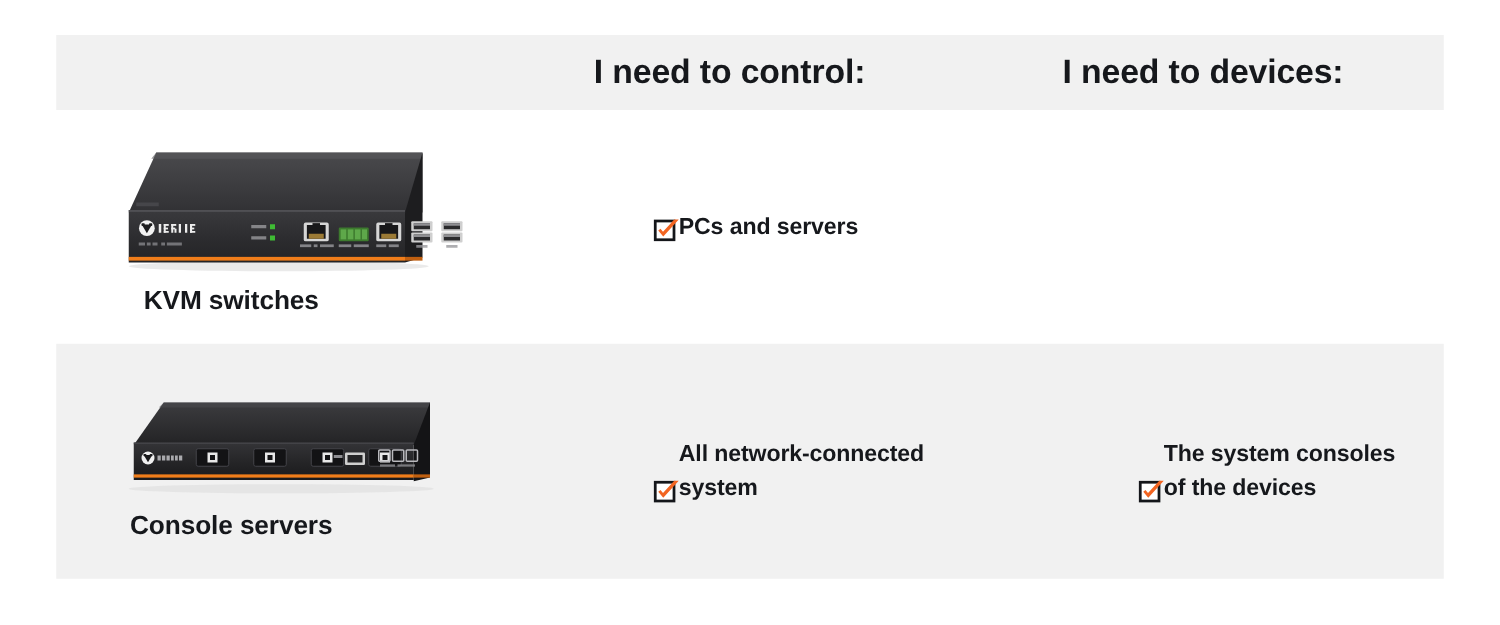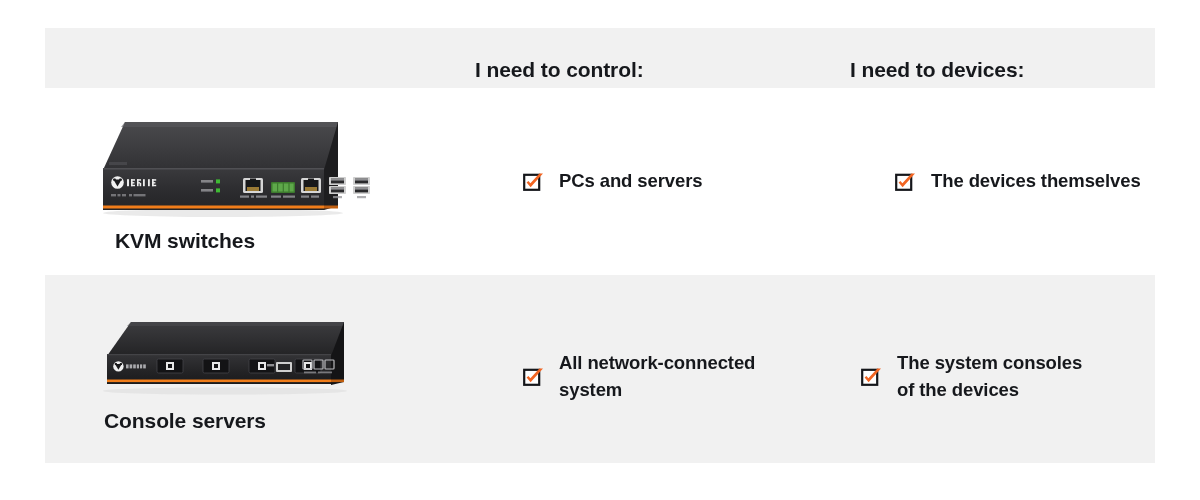--- a/index.html
+++ b/index.html
@@ -30,33 +30,33 @@
     background: #f1f1f1;
   }
   .band-header { top: 28px;  height: 60px; }
   .band-row2   { top: 275px; height: 188px; }
   .col-ctrl   { left: 430px; width: 375px; }
   .col-access { left: 805px; width: 305px; }
 
   
   .header-cell {
     position: absolute;
-    top: 58px;
-    font-size: 21px;
+    top: 42px;
+    font-size: 27px;
     font-weight: bold;
     color: #16181c;
     letter-spacing: -0.1px;
   }
 
   
   .check-item {
     position: absolute;
     display: flex;
-    align-items: center;
-    gap: 17px;
+    align-items: flex-end;
+    gap: 1px;
   }
   .check-item .label {
     font-size: 18.5px;
     font-weight: bold;
     color: #16181c;
     line-height: 27px;
     letter-spacing: -0.1px;
     white-space: pre-line;
     padding-top: 1px;
   }
@@ -65,21 +65,21 @@
     width: 19px;
     height: 19px;
     position: relative;
     margin-top: 4px;
   }
   .checkbox-icon svg { display: block; overflow: visible; }
 
   .row1-ctrl   { left: 478px; top: 166px; }
   .row1-access { left: 850px; top: 166px; }
   .row2-ctrl   { left: 478px; top: 348px; }
-  .row2-access { left: 816px; top: 348px; }
+  .row2-access { left: 866px; top: 348px; }
 
   
   .device-caption {
     position: absolute;
     width: 430px;
     text-align: center;
     font-size: 21px;
     font-weight: bold;
     color: #16181c;
     letter-spacing: -0.1px;
@@ -244,29 +244,20 @@
   <div class="check-item row1-ctrl">
     <span class="checkbox-icon">
       <svg width="19" height="19" viewBox="0 0 19 19">
         <rect x="1.2" y="1.8" width="15" height="15" fill="#ffffff" stroke="#14161a" stroke-width="2.2"></rect>
         <path d="M3.6,9.4 L7.6,14.2 L20,0.6 L16.4,0.6 L7.4,10.3 L5.4,7.9 Z" fill="#f26522"></path>
       </svg>
     </span>
     <span class="label">PCs and servers</span>
   </div>
 
-  <div class="check-item row1-access">
-    <span class="checkbox-icon">
-      <svg width="19" height="19" viewBox="0 0 19 19">
-        <rect x="1.2" y="1.8" width="15" height="15" fill="#ffffff" stroke="#14161a" stroke-width="2.2"></rect>
-        <path d="M3.6,9.4 L7.6,14.2 L20,0.6 L16.4,0.6 L7.4,10.3 L5.4,7.9 Z" fill="#f26522"></path>
-      </svg>
-    </span>
-    <span class="label">The devices themselves</span>
-  </div>
 
   <div class="device device-console">
     <svg width="300" height="80" viewBox="0 0 300 80" aria-hidden="true">
       <defs>
         <linearGradient id="csTop" x1="0" y1="0" x2="0" y2="1">
           <stop offset="0%" stop-color="#3c3c3f"></stop>
           <stop offset="100%" stop-color="#232325"></stop>
         </linearGradient>
         <linearGradient id="csFace" x1="0" y1="0" x2="0" y2="1">
           <stop offset="0%" stop-color="#343437"></stop>

